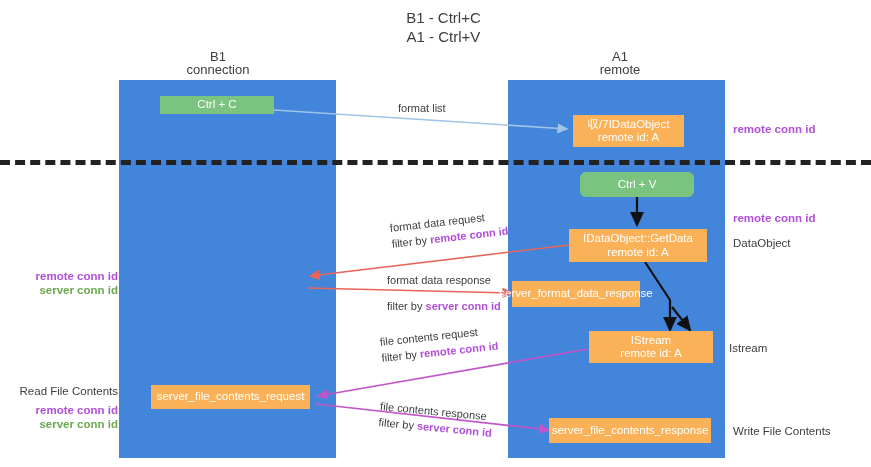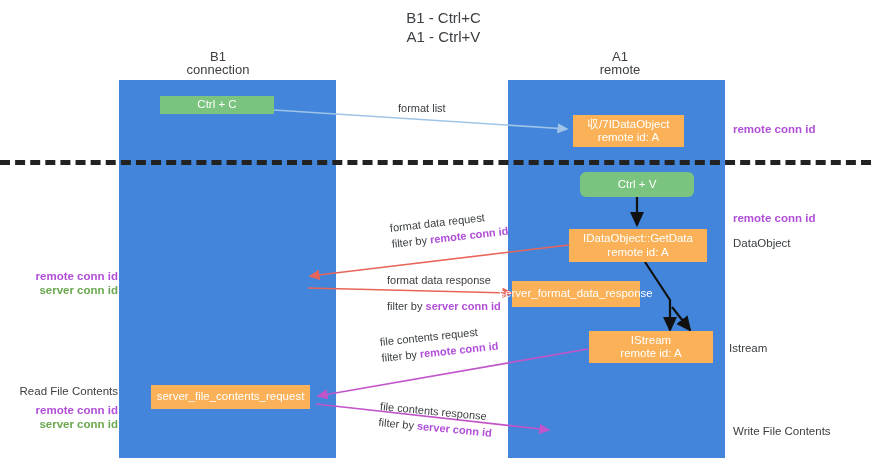--- a/index.html
+++ b/index.html
@@ -161,20 +161,21 @@
 remote id: A</div>
 
 
   <div class="box orange" style="left:512px; top:281px; width:128px; height:26px;">server_format_data_response</div>
 
   <div class="box orange" style="left:589px; top:331px; width:124px; height:32px;">IStream
 remote id: A</div>
 
   <div class="box orange" style="left:151px; top:385px; width:159px; height:24px;">server_file_contents_request</div>
 
+  <div class="box orange" style="left:549px; top:418px; width:162px; height:25px;">server_file_contents_response</div>
 
   <div class="edge-text" style="left:398px; top:100px;">format list</div>
 
   <div class="edge-text" style="left:389px; top:220px; transform:rotate(-6.5deg); transform-origin:left top;">
     <span>format data request</span>
     <span class="line2"><span>filter by </span><span class="purple">remote conn id</span></span>
   </div>
 
   <div class="edge-text" style="left:387px; top:272px;">
     <span>format data response</span>

